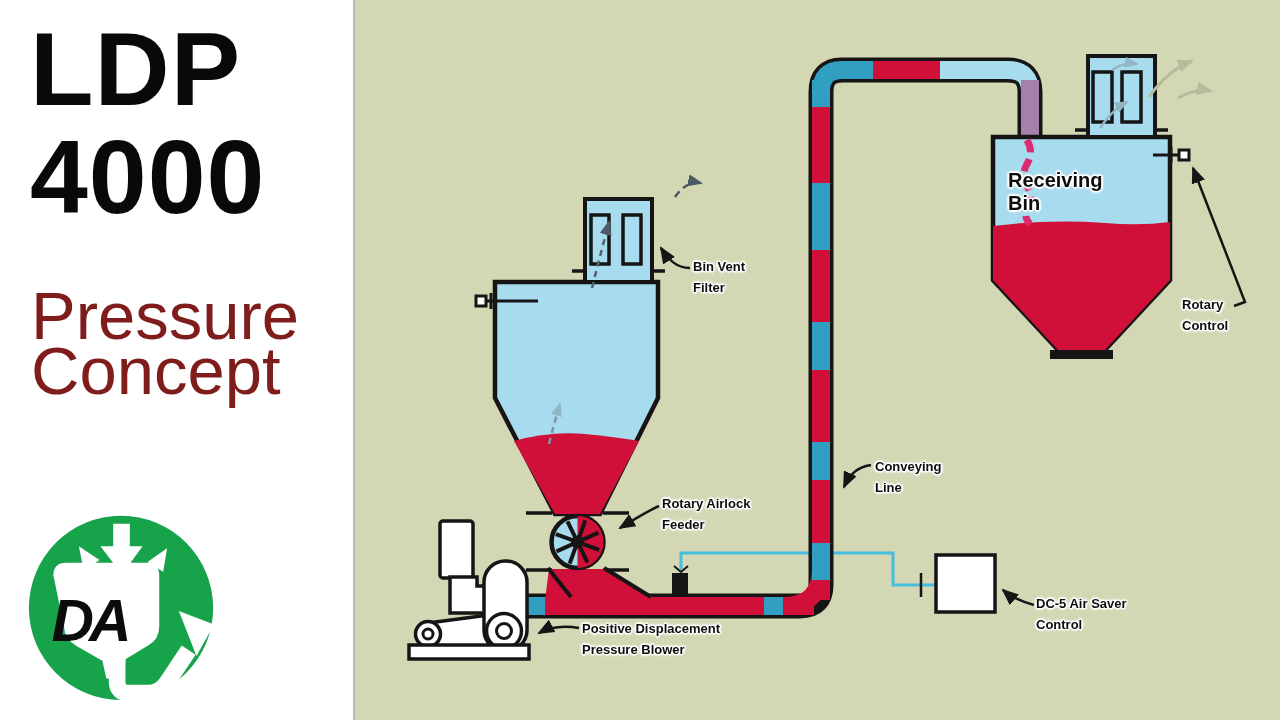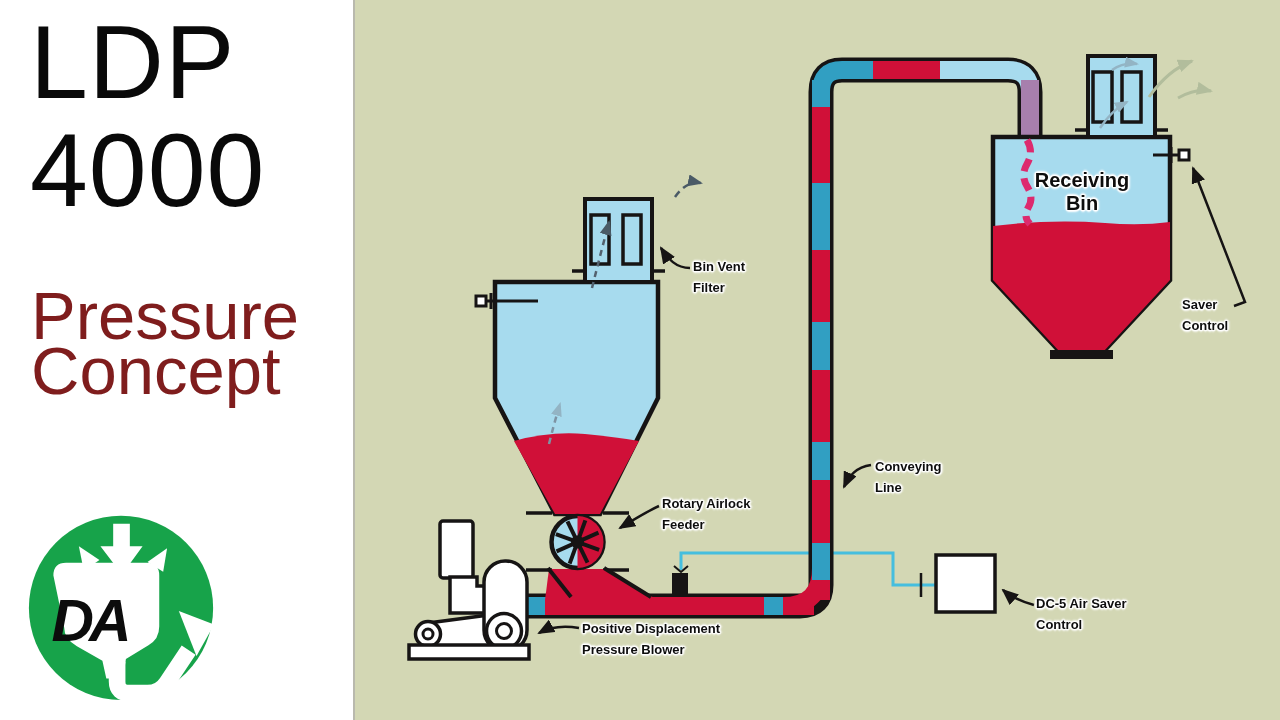--- a/index.html
+++ b/index.html
@@ -13,34 +13,34 @@
     --logo-green:#17a34a;
     --outline-black:#161414;
   }
   *{margin:0;padding:0;box-sizing:border-box}
   html,body{width:1280px;height:720px;overflow:hidden;background:#fff;
     font-family:"Liberation Sans","DejaVu Sans",sans-serif}
   .stage{position:relative;width:1280px;height:720px}
   
   .left-panel{position:absolute;left:0;top:0;width:355px;height:720px;background:#ffffff;
     border-right:2px solid #b9b9ad}
-  .product-title{position:absolute;left:30px;top:8px;font-size:104px;line-height:108px;
-    font-weight:400;color:#090909;letter-spacing:1px;white-space:pre-line}
+  .product-title{position:absolute;left:30px;top:15px;font-size:104px;line-height:108px;
+    font-weight:700;color:#090909;letter-spacing:1px;white-space:pre-line}
   .product-subtitle{position:absolute;left:31px;top:288px;font-size:67px;line-height:55px;
     font-weight:400;color:#7f1d1d;white-space:pre-line}
   .logo{position:absolute;left:24px;top:505px;width:196px;height:200px}
   
   .diagram{position:absolute;left:355px;top:0;width:925px;height:720px;
     background:var(--diagram-background)}
   .diagram svg.scene{position:absolute;left:0;top:0}
   .lbl{position:absolute;font-weight:700;font-size:13px;line-height:21px;color:#0d0d0d;
     white-space:pre-line;
     text-shadow:-2px 0 2px #fff,2px 0 2px #fff,0 -2px 2px #fff,0 2px 2px #fff,
       -1px -1px 1px #fff,1px 1px 1px #fff,1px -1px 1px #fff,-1px 1px 1px #fff}
-  .lbl.big{font-size:20px;line-height:23px;text-align:center}
+  .lbl.big{font-size:20px;line-height:23px;}
   
   .f-vessel{fill:var(--vessel-blue)} .s-vessel{stroke:var(--vessel-blue)}
   .f-pipe{fill:var(--pipe-air-blue)} .s-pipe{stroke:var(--pipe-air-blue)}
   .f-mat{fill:var(--material-red)}   .s-mat{stroke:var(--material-red)}
   .f-mauve{fill:var(--pipe-mauve)}
   .s-magenta{stroke:var(--material-magenta)}
   .s-ctrl{stroke:var(--control-line-cyan)}
   .f-blk{fill:var(--outline-black)}  .s-blk{stroke:var(--outline-black)}
   .f-white{fill:#fff}
   .nofill{fill:none}
@@ -219,18 +219,18 @@
     <div class="lbl" style="left:338px;top:256px">Bin Vent
 Filter</div>
     <div class="lbl" style="left:307px;top:493px">Rotary Airlock
 Feeder</div>
     <div class="lbl" style="left:227px;top:618px">Positive Displacement
 Pressure Blower</div>
     <div class="lbl" style="left:520px;top:456px">Conveying
 Line</div>
     <div class="lbl big" style="left:653px;top:169px;width:148px">Receiving
 Bin</div>
-    <div class="lbl" style="left:827px;top:294px">Saver
+    <div class="lbl" style="left:827px;top:294px">Rotary
 Control</div>
     <div class="lbl" style="left:681px;top:593px">DC-5 Air Saver
 Control</div>
   </main>
 </div>
 
 </body></html>

